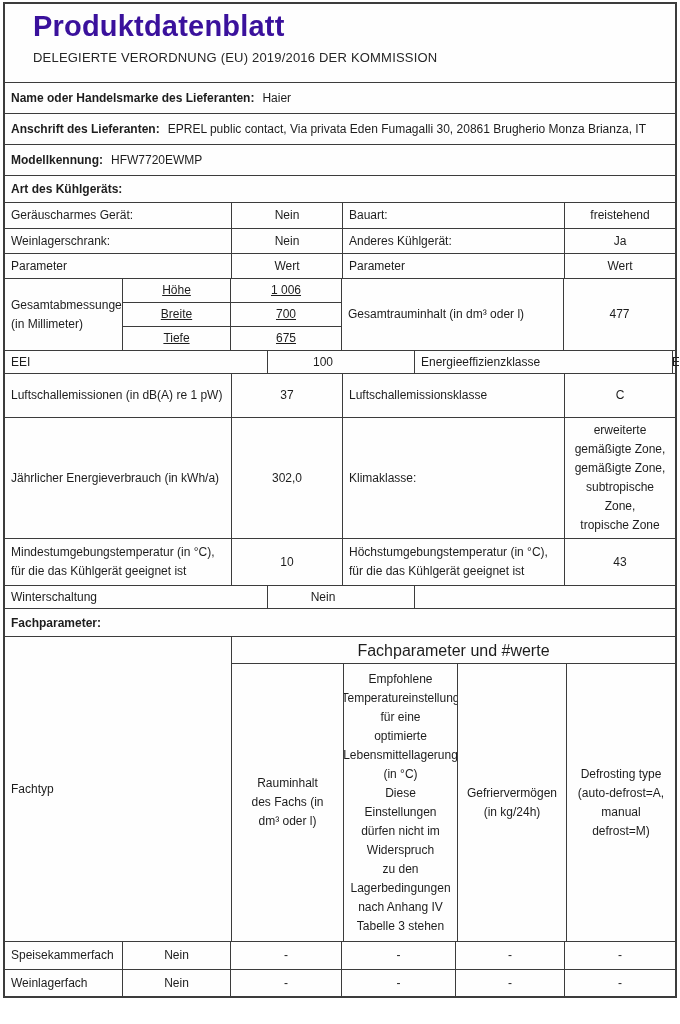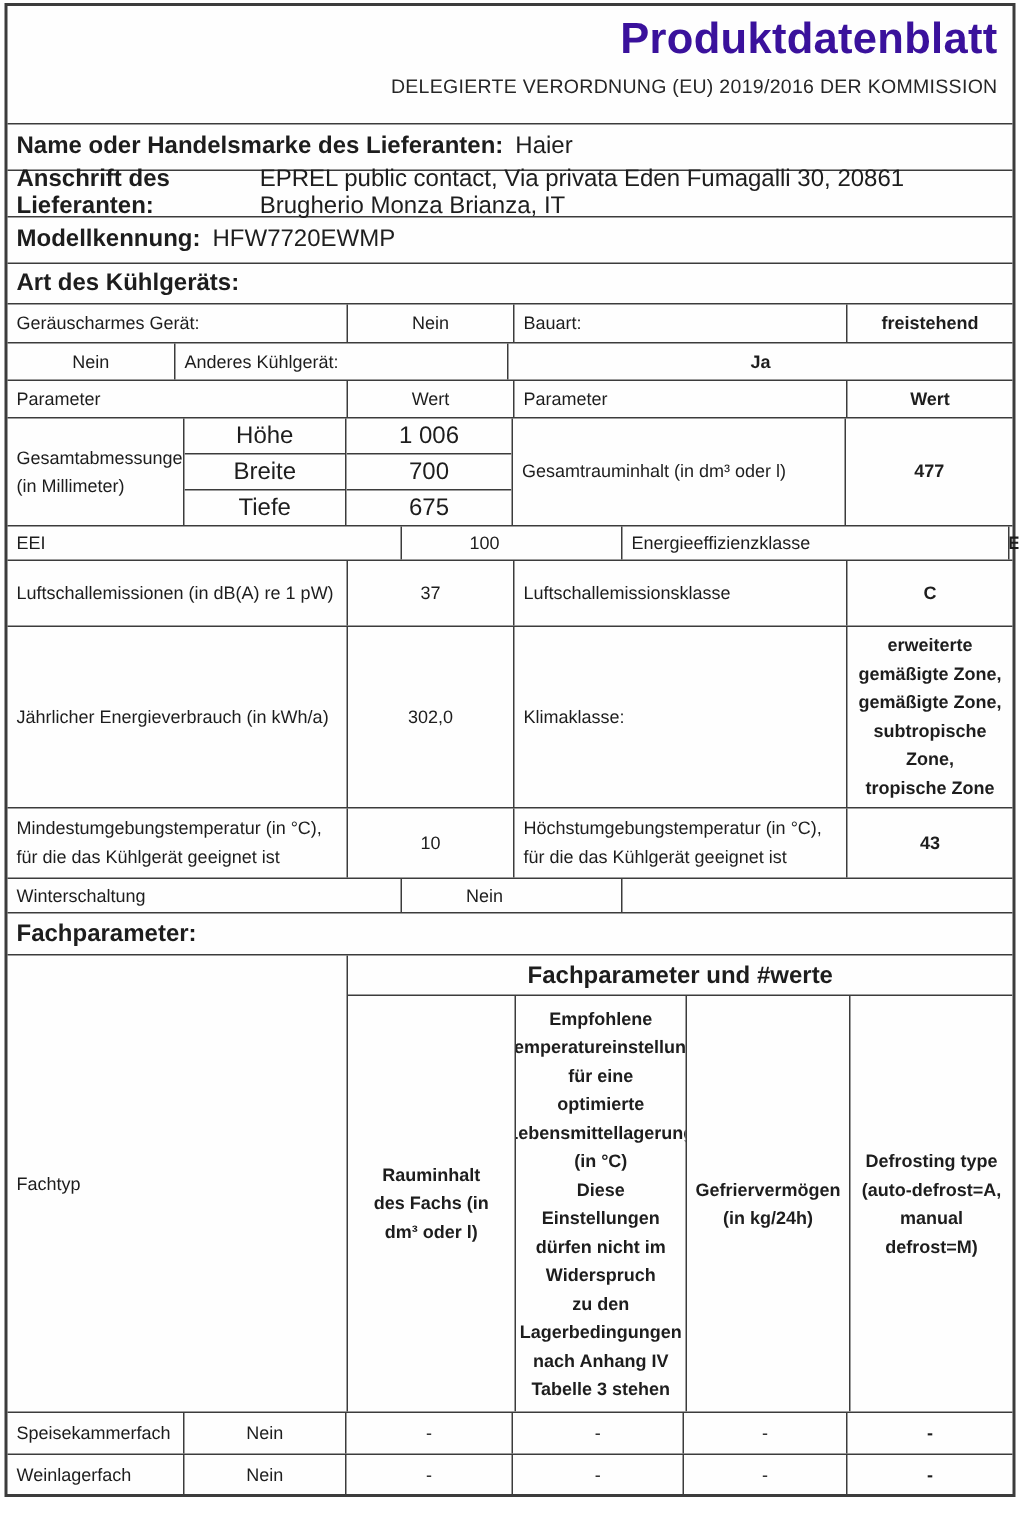--- a/index.html
+++ b/index.html
@@ -14,43 +14,43 @@
        font-size:12px; line-height:19px; overflow:hidden; }
   .c:first-child { border-left:none; }
 
   .left  { justify-content:flex-start; text-align:left; padding:2px 6px; }
   .ctr   { justify-content:center; text-align:center; padding:2px 3px; }
   .pre   { white-space:pre-line; }
 
   
   .w1a{width:117px;flex:none;} .w1b{width:108px;flex:none;}
   .w1 {width:226px;flex:none;} .w2 {width:111px;flex:none;}
-  .w3 {width:222px;flex:none;} .fx {flex:1;font-weight:bold;}
+  .w3 {width:222px;flex:none;} .fx {flex:1;}
   .f3 {width:114px;flex:none;} .f4 {width:109px;flex:none;}
 
   
   .h78{height:78px;} .h31{height:31px;} .h27{height:27px;} .h26{height:26px;}
   .h25{height:25px;} .h30{height:30px;} .h72{height:72px;} .h23{height:23px;gap:36px;}
   .h44{height:44px;} .h121{height:121px;} .h47{height:47px;} .h28{height:28px;}
   .h305{height:305px;}
 
-  .title-block { display:block; padding:6px 10px 4px 10px;text-align:right; }
+  .title-block { display:block; padding:6px 10px 4px 28px; }
   .title { font-size:29px; font-weight:bold; color:#3a119c; letter-spacing:0.2px; }
   .subtitle { font-size:13px; color:#262626; margin-top:7px; letter-spacing:0.2px; }
 
-  .kv { align-items:center; padding:2px 6px; font-size:16px; }
+  .kv { align-items:center; padding:2px 6px; font-size:12px; }
   .kv .lbl { font-weight:bold; }
   .kv .val { margin-left:8px; }
 
-  .sec { align-items:center; padding:2px 6px; font-size:16px; font-weight:bold; }
+  .sec { align-items:center; padding:2px 6px; font-size:12px; font-weight:bold; }
 
   
   .stack { flex-direction:column; align-items:stretch; padding:0; }
   .sub { flex:1; display:flex; align-items:center; justify-content:center;
-         border-top:1px solid #3c3c3c; font-size:16px; }
+         border-top:1px solid #3c3c3c; font-size:12px;text-decoration:underline; }
   .sub:first-child { border-top:none; }
 
   
   .fhwrap { flex-direction:column; align-items:stretch; padding:0; }
   .ghdr { height:27px; flex:none; display:flex; align-items:center; justify-content:center;
           border-bottom:1px solid #3c3c3c; font-size:16px; }
   .hdrrow { flex:1; display:flex; align-items:stretch; }
   .hdrrow .c:first-child { border-left:none; }
 </style>
 </head>
@@ -80,20 +80,21 @@
 
   <div class="r h27 sec">Art des Kühlgeräts:</div>
 
   <div class="r h26">
     <div class="c w1 left">Geräuscharmes Gerät:</div>
     <div class="c w2 ctr">Nein</div>
     <div class="c w3 left">Bauart:</div>
     <div class="c fx ctr">freistehend</div>
   </div>
   <div class="r h25">
+    <div class="c w1 left">Weinlagerschrank:</div>
     <div class="c w2 ctr">Nein</div>
     <div class="c w3 left">Anderes Kühlgerät:</div>
     <div class="c fx ctr">Ja</div>
   </div>
 
 
   <div class="r h25">
     <div class="c w1 left">Parameter</div>
     <div class="c w2 ctr">Wert</div>
     <div class="c w3 left">Parameter</div>

